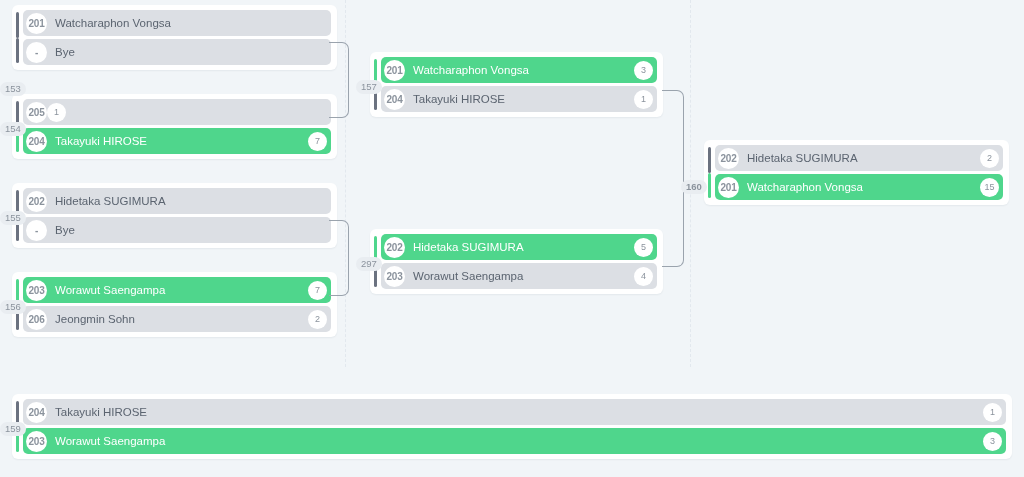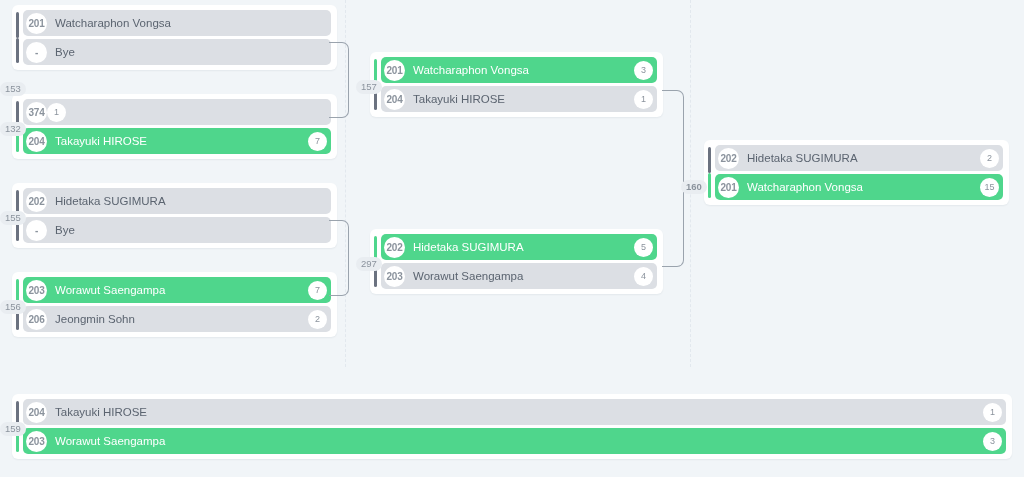--- a/index.html
+++ b/index.html
@@ -120,30 +120,30 @@
       </div>
     </div>
     <div class="mnum" style="left:-12px;top:36px;margin-top:41px;">153</div>
   </div>
 
   <div class="match" style="left:12px;top:94px;width:325px;">
     <div class="match-card">
       <div class="side-bar top"></div>
       <div class="side-bar bot win"></div>
       <div class="row">
-        <span class="seed">374</span>
+        <span class="seed">205</span>
         <span class="score">1</span>
       </div>
       <div class="row winner">
         <span class="seed">204</span>
         <span class="pname">Takayuki HIROSE</span>
         <span class="score">7</span>
       </div>
     </div>
-    <div class="mnum" style="left:-12px;top:28px;">132</div>
+    <div class="mnum" style="left:-12px;top:28px;">154</div>
   </div>
 
   <div class="match" style="left:12px;top:183px;width:325px;">
     <div class="match-card">
       <div class="side-bar top"></div>
       <div class="side-bar bot"></div>
       <div class="row">
         <span class="seed">202</span>
         <span class="pname">Hidetaka SUGIMURA</span>
         <span class="score empty"></span>

